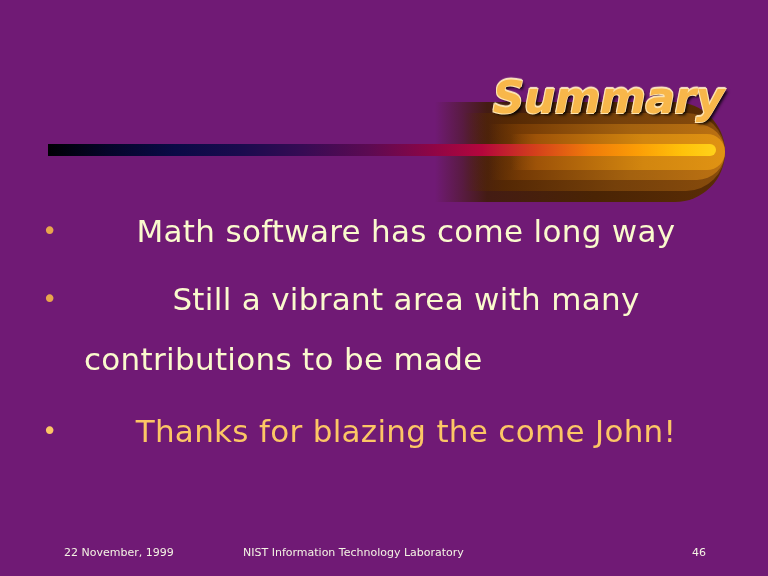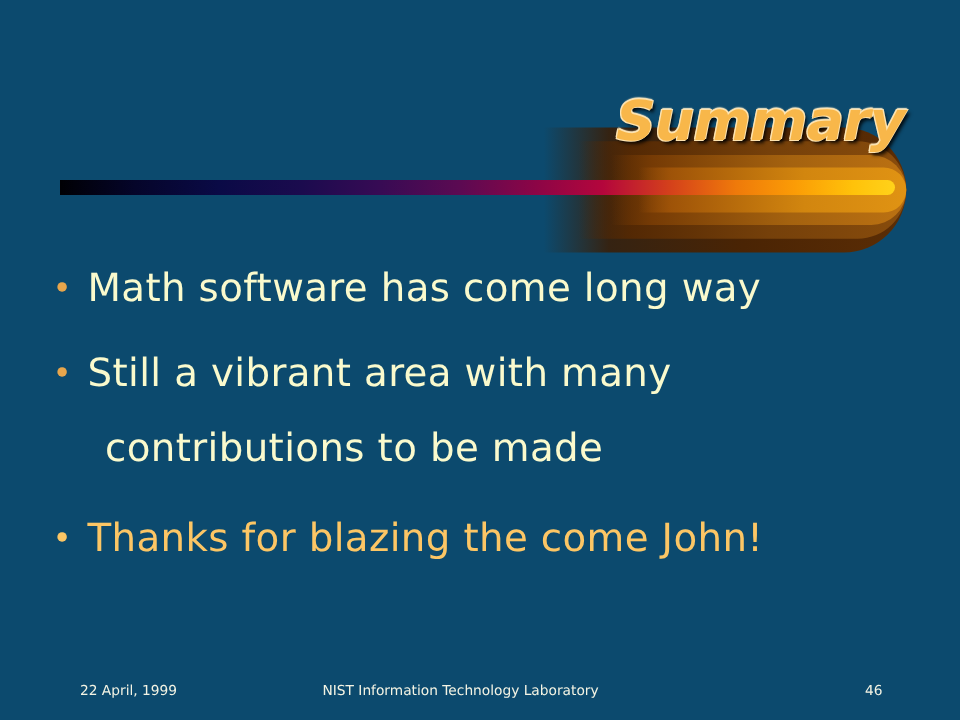--- a/index.html
+++ b/index.html
@@ -7,21 +7,21 @@
     padding: 0;
     background: #000000;
   }
   body {
     font-family: "DejaVu Sans", sans-serif;
   }
   .slide {
     position: relative;
     width: 768px;
     height: 576px;
-    background: #0c4a6e;
+    background: #701a75;
     overflow: hidden;
   }
 
   
   .comet {
     position: absolute;
     left: 0;
     top: 96px;
     width: 768px;
     height: 112px;
@@ -122,20 +122,21 @@
     text-align: left;
   }
   .bullet-text {
     flex: 1 1 auto;
     font-family: "DejaVu Sans", sans-serif;
     font-size: 31px;
     line-height: 46px;
     color: #fafacd;
     letter-spacing: 0.3px;
     white-space: nowrap;
+    text-align: center;
   }
   .bullet-cont {
     margin-left: 28px;
     font-family: "DejaVu Sans", sans-serif;
     font-size: 31px;
     line-height: 46px;
     color: #fafacd;
     letter-spacing: 0.3px;
     padding-left: 14px;
     margin-bottom: 14px;
@@ -162,21 +163,21 @@
     color: #f4f4e4;
   }
   .footer-date {
     position: absolute;
     left: 64px;
     top: 2px;
     white-space: nowrap;
   }
   .footer-center {
     position: absolute;
-    left: 258px;
+    left: 243px;
     top: 2px;
     white-space: nowrap;
     text-align: right;
   }
   .footer-page {
     position: absolute;
     right: 62px;
     top: 2px;
     white-space: nowrap;
   }
@@ -210,18 +211,18 @@
     <div class="bullet-cont">contributions to be made</div>
 
     <div class="bullet-row accent sp-2">
       <span class="bullet-dot">•</span>
       <span class="bullet-text">Thanks for blazing the come John!</span>
     </div>
 
   </div>
 
   <div class="footer">
-    <span class="footer-date">22 April, 1999</span>
+    <span class="footer-date">22 November, 1999</span>
     <span class="footer-center">NIST Information Technology Laboratory</span>
     <span class="footer-page">46</span>
   </div>
 
 </div>
 
 </body></html>

